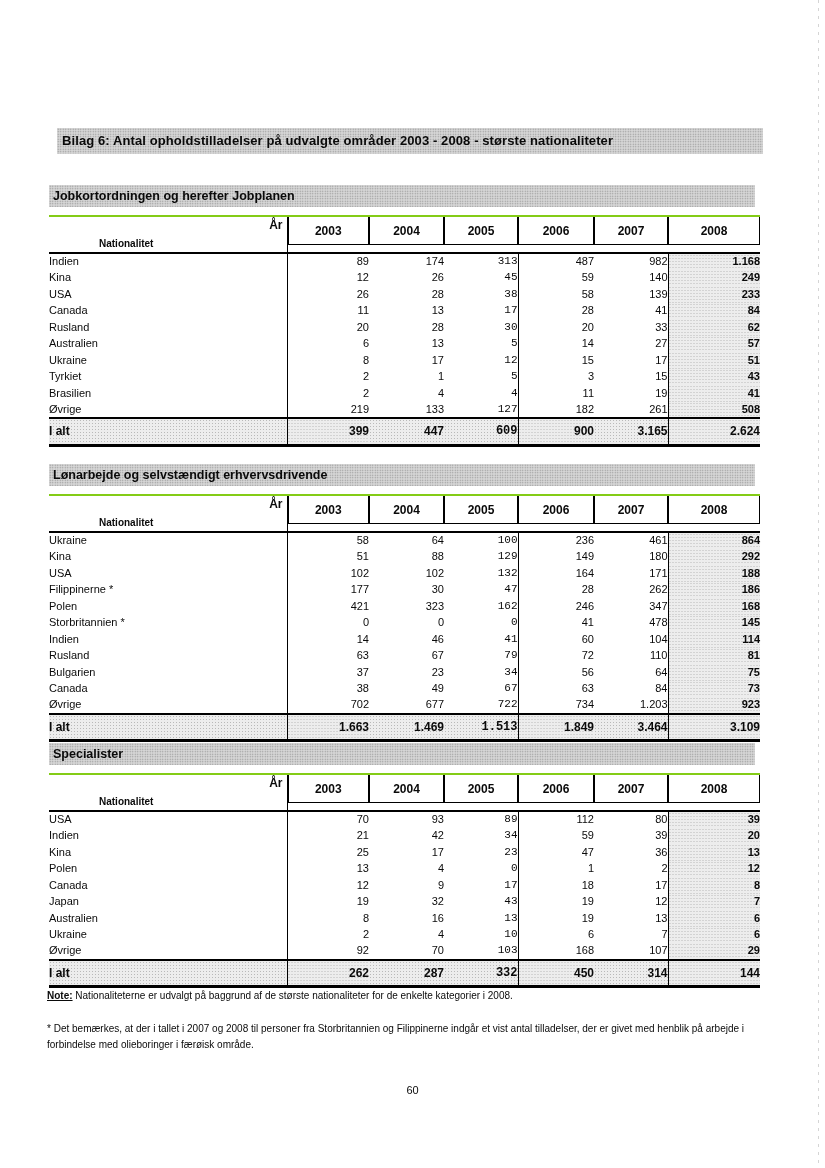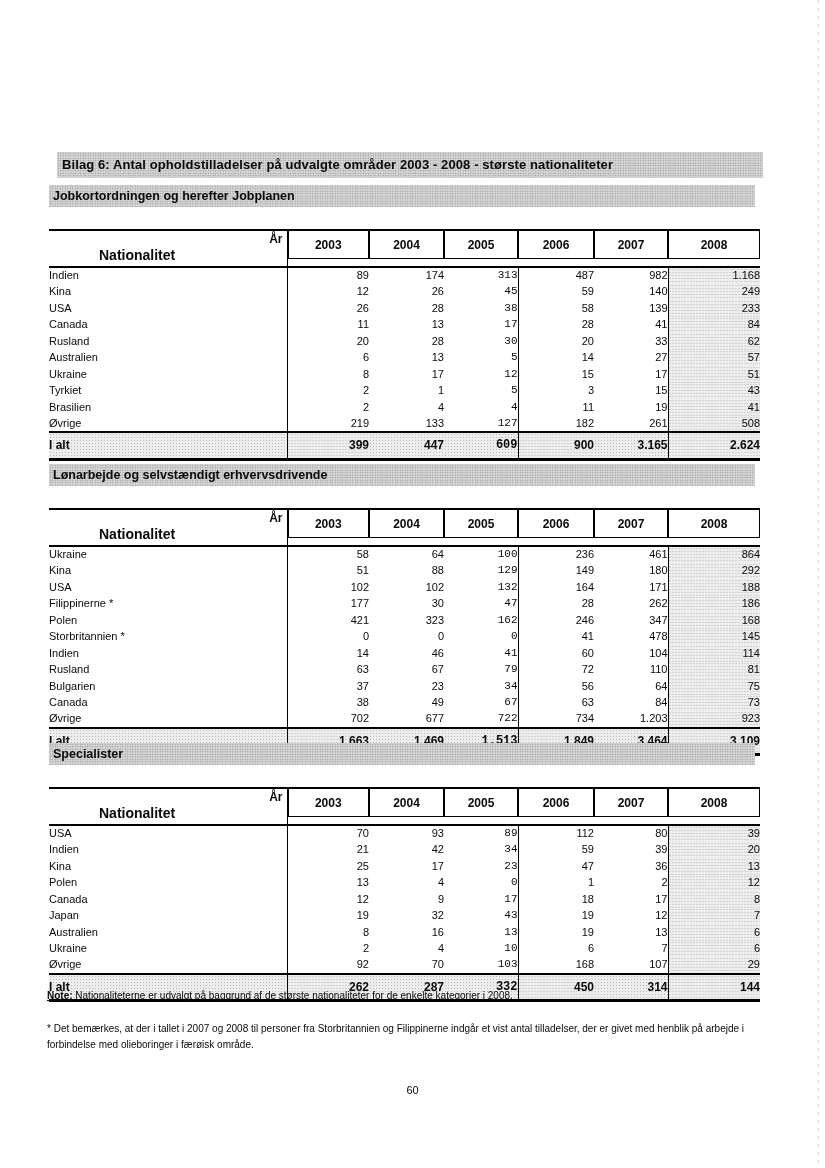--- a/index.html
+++ b/index.html
@@ -27,68 +27,68 @@
     background-image:radial-gradient(circle, rgba(0,0,0,.30) .6px, transparent .9px);
     background-size:2.5px 2.5px;
   }
   .stp{
     background-color:#ededed;
     background-image:radial-gradient(circle, rgba(0,0,0,.22) .55px, transparent .8px);
     background-size:3px 3px;
   }
 
   .title-bar{
-    position:absolute;left:57px;top:152px;width:706px;height:26px;
+    position:absolute;left:57px;top:128px;width:706px;height:26px;
     font-size:13px;font-weight:700;line-height:26px;
     padding-left:5px;box-sizing:border-box;
     letter-spacing:.1px;
   }
 
   .doc-section{position:absolute;left:49px;width:711px;}
   .s0{top:185px;}
   .s1{top:464px;}
   .s2{top:743px;}
 
   .section-bar{
     height:22px;font-size:12.5px;font-weight:700;line-height:22px;
     padding-left:4px;box-sizing:border-box;width:706px;
   }
 
   table.nat{
     border-collapse:collapse;table-layout:fixed;width:711px;
-    margin-top:22px;
-    border-top:2px solid #000000;
+    margin-top:8px;
+    border-top:2px solid #84cc16;
   }
   table.nat th,table.nat td{padding:0;}
 
   tr.head{height:37px;}
   th.corner{
     position:relative;vertical-align:top;
     border-right:1px solid #000;
     border-bottom:2px solid #000;
   }
   th.corner .ar{position:absolute;top:1px;right:4px;font-size:12px;font-weight:700;}
-  th.corner .natlab{position:absolute;bottom:3px;left:2px;font-size:14px;font-weight:700;padding-left:48px;}
+  th.corner .natlab{position:absolute;bottom:3px;left:2px;font-size:10px;font-weight:700;padding-left:48px;}
   th.year{vertical-align:top;border-bottom:2px solid #000;}
   th.year .ybox{
     height:27px;border:1px solid #000;border-top:none;
     display:flex;align-items:center;justify-content:center;
     font-size:12px;font-weight:700;
   }
 
   tr.r{height:16.5px;}
   tr.r td{font-size:11px;line-height:1;vertical-align:middle;}
   td.lab{text-align:left;padding-left:2px;}
   td.v{text-align:right;}
   td.c0{border-left:1px solid #000;padding-right:7px;}
   td.c1{padding-right:5px;}
   td.c2{padding-right:2px;font-family:Liberation Mono, monospace;}
   td.c3{border-left:1px solid #000;padding-right:12px;}
   td.c4{padding-right:3px;}
-  td.c5{border-left:1px solid #000;padding-right:7px;font-weight:400;}
+  td.c5{border-left:1px solid #000;padding-right:7px;font-weight:700;}
 
   tr.total{height:27px;}
   tr.total td{
     font-size:12px;font-weight:700;
     border-top:2px solid #000;border-bottom:3px solid #000;
     vertical-align:middle;line-height:1;
   }
 
   .notes{position:absolute;left:47px;top:989px;width:711px;}
   .note-line{margin:0;font-size:10px;line-height:14px;}

